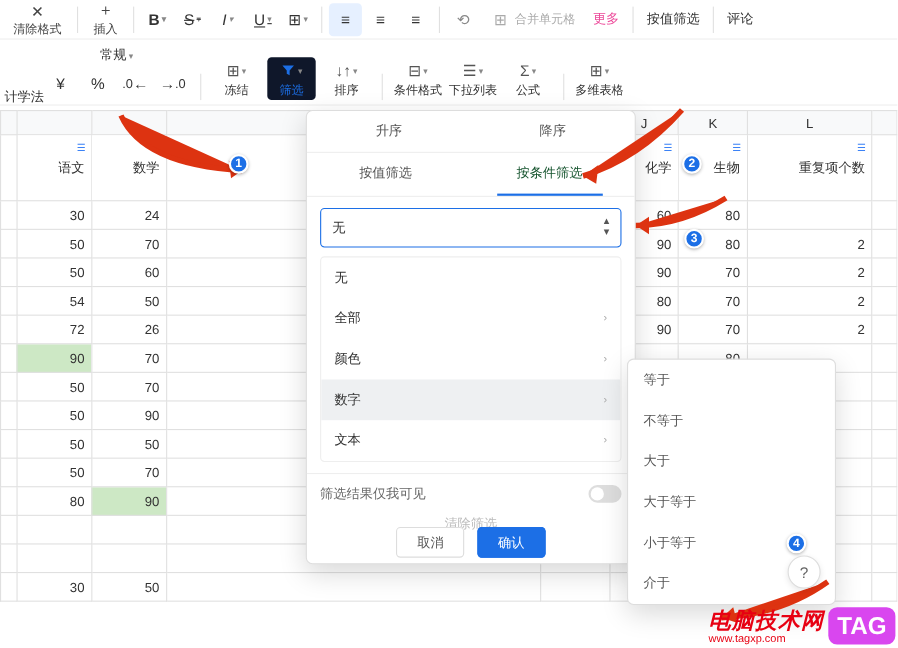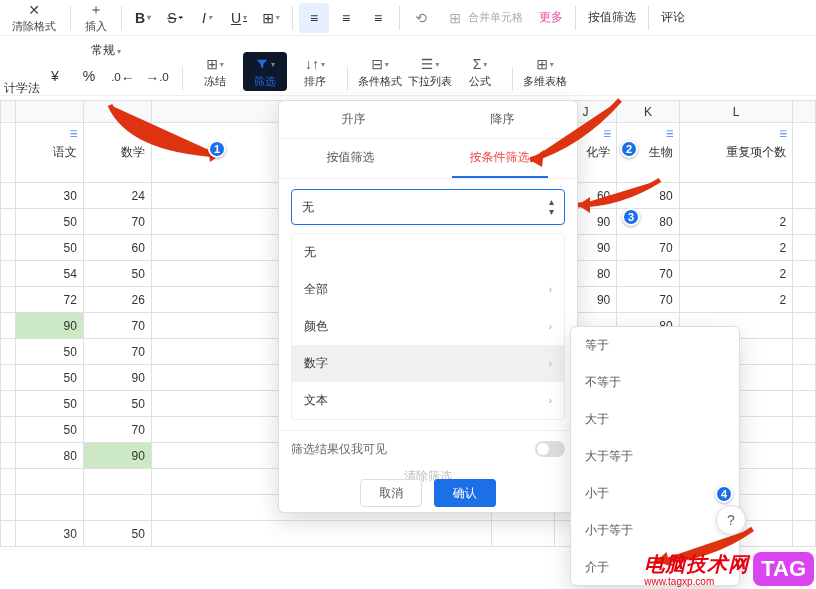--- a/index.html
+++ b/index.html
@@ -33,40 +33,40 @@
   .colhead { position: relative; text-align: left; padding-left: 6px;}
   .filter-icon { position: absolute; right: 2px; top: 4px; width: 14px; height: 14px; display: inline-flex; align-items: center; justify-content: center; color: #3b82f6; font-size: 9px; }
   .cell-green { background: #cde8c5 !important; }
   
   
   .popup { position: absolute; left: 278px; top: 100px; width: 300px; background: #fff; border: 1px solid #ddd; border-radius: 6px; box-shadow: 0 8px 24px rgba(0,0,0,0.15); z-index: 10; }
   .popup-tabs1 { display: flex; border-bottom: 1px solid #eee; }
   .popup-tabs1 .ptab { flex: 1; text-align: center; padding: 10px 0; cursor: pointer; color: #555; }
   .popup-tabs2 { display: flex; justify-content: space-around; border-bottom: 1px solid #eee; }
   .popup-tabs2 .ptab2 { padding: 10px 18px; cursor: pointer; color: #555; }
-  .popup-tabs2 .ptab2.active { color: #ef4444; border-bottom: 2px solid #1c6fe6; }
+  .popup-tabs2 .ptab2.active { color: #14532d; border-bottom: 2px solid #1c6fe6; }
   .popup-body { padding: 10px 12px; }
   .select-box { border: 1.5px solid #1c6fe6; border-radius: 4px; padding: 7px 10px; display: flex; justify-content: space-between; align-items: center; cursor: pointer; }
   .select-box .caret { font-size: 10px; color: #555; line-height: 1; }
   .opt-list { margin-top: 8px; border: 1px solid #eee; border-radius: 4px; overflow: hidden; }
   .opt { padding: 10px 12px; display: flex; justify-content: space-between; align-items: center; cursor: pointer; }
   .opt.active { background: #eef0f2; }
   .opt .chev { color: #aaa; font-size: 10px; }
   .popup-footer { border-top: 1px solid #eee; padding: 10px 12px; }
   .vis-row { display: flex; justify-content: space-between; align-items: flex-start; margin-bottom: 10px; font-size: 12px; color:#666;}
   .switch { width: 30px; height: 16px; border-radius: 8px; background: #ddd; position: relative; }
   .switch::after { content:""; width:12px; height:12px; background:#fff; border-radius:50%; position:absolute; top:2px; left:2px;}
   .btn-row { display: flex; justify-content: space-between; align-items: center; flex-direction: column; }
   .clear-link { color: #bbb; font-size: 12px; cursor: pointer; }
   .btn { padding: 6px 18px; border-radius: 4px; cursor: pointer; font-size: 12px; }
   .btn-cancel { background: #fff; border: 1px solid #ddd; color: #555; margin-right: 8px;}
   .btn-ok { background: #1c6fe6; border: 1px solid #1c6fe6; color: #fff; }
   
   
-  .submenu { position: absolute; left: 570px; top: 326px; width: 170px; background: #fff; border: 1px solid #ddd; border-radius: 6px; box-shadow: 0 8px 24px rgba(0,0,0,0.15); z-index: 12; max-height: 260px; overflow:hidden;}
+  .submenu { position: absolute; left: 570px; top: 326px; width: 190px; background: #fff; border: 1px solid #ddd; border-radius: 6px; box-shadow: 0 8px 24px rgba(0,0,0,0.15); z-index: 12; max-height: 260px; overflow:hidden;}
   .submenu .sitem { padding: 10px 14px; cursor: pointer; font-size: 12px; color:#555; }
 
   
   .arrow { position: absolute; z-index: 15; pointer-events: none; }
   .arrow svg path, .arrow svg polygon { fill: #d31; }
   
   
   .badge { position: absolute; width: 18px; height: 18px; border-radius: 50%; background: #1c6fe6; color: #fff; font-size: 11px; display: flex; align-items: center; justify-content: center; z-index: 16; border: 2px solid #fff; box-shadow: 0 1px 3px rgba(0,0,0,0.3); font-weight: bold;}
   
   
@@ -398,21 +398,20 @@
       </div>
     </div>
   </div>
 </div>
 
 <div class="submenu">
   <div class="sitem">等于</div>
   <div class="sitem">不等于</div>
   <div class="sitem">大于</div>
   <div class="sitem">大于等于</div>
-  <div class="sitem">小于</div>
   <div class="sitem">小于等于</div>
   <div class="sitem">介于</div>
 
 </div>
 
 <div class="arrow" style="left:100px;top:100px">
   <svg width="150" height="70">
       <path d="M10 5 Q30 50 120 55" stroke="#d31" stroke-width="5" fill="none"></path>
       <polygon points="120,55 108,46 110,62"></polygon>
     </svg>

